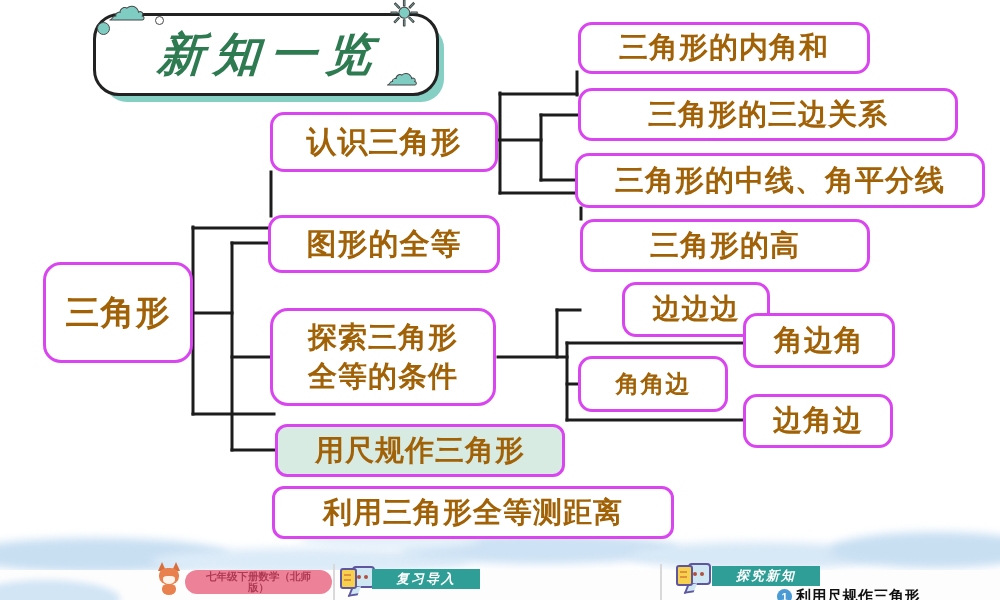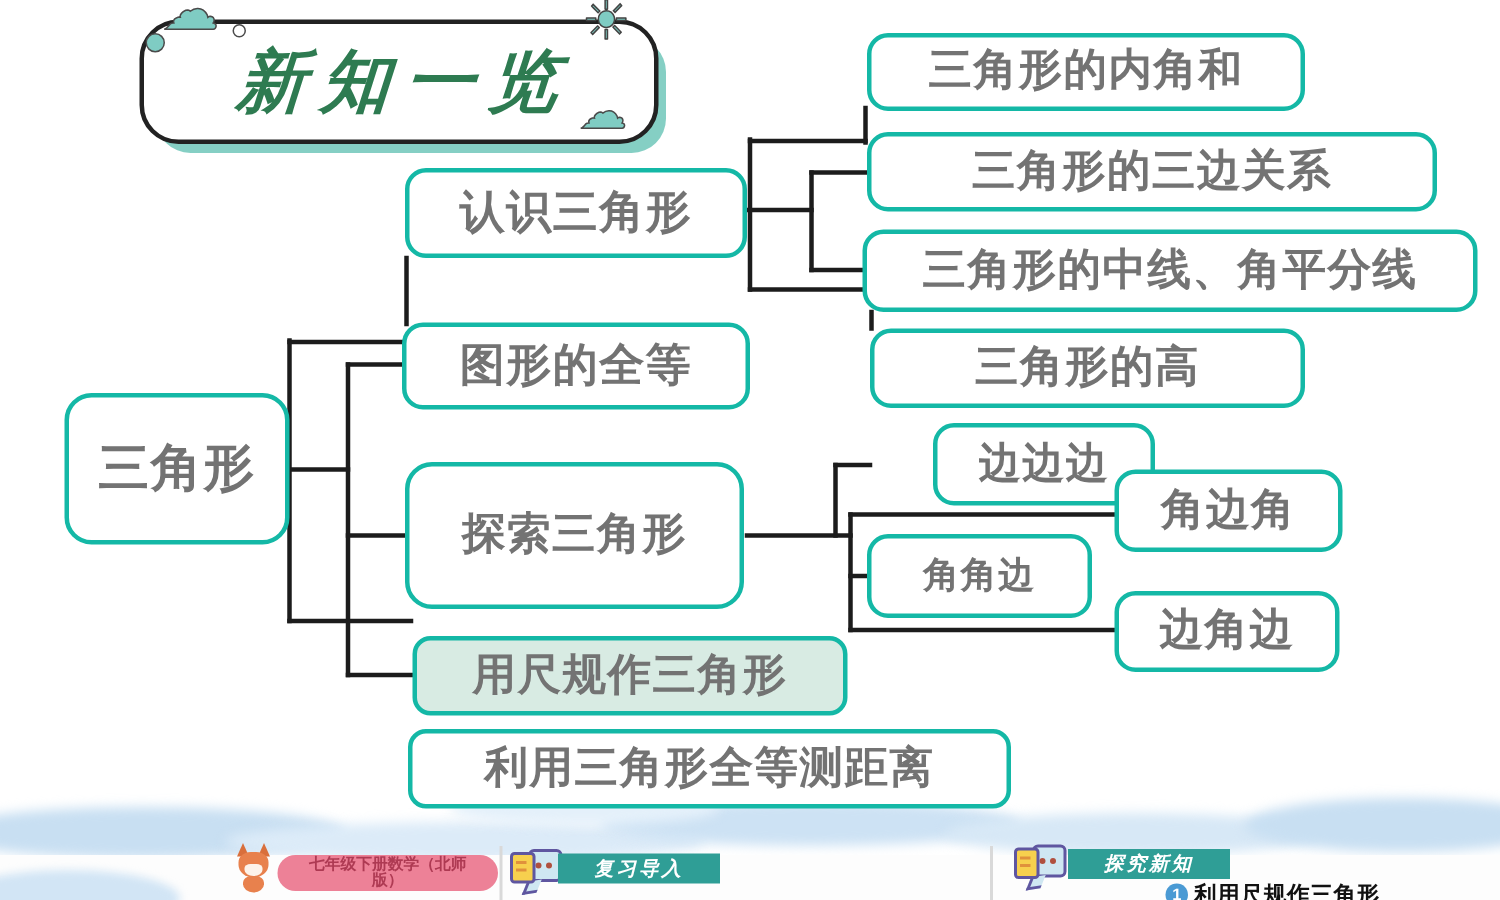--- a/index.html
+++ b/index.html
@@ -17,23 +17,23 @@
   .cb4{left:630px;top:16px;width:250px;height:28px;background:#d7e8f6;}
   .cb5{left:830px;top:6px;width:210px;height:36px;background:#c8dff2;}
   .cb6{left:300px;top:2px;width:180px;height:22px;background:#e4f0fa;}
   .corner-cloud{position:absolute;left:-30px;top:580px;width:150px;height:38px;background:#d2e5f5;border-radius:50%;filter:blur(3px);z-index:5;}
 
   
   #connectors{position:absolute;left:0;top:0;z-index:1;}
 
   
   .node{
-    position:absolute;background:#ffffff;border:3px solid #14b8a6;border-radius:14px;
+    position:absolute;background:#ffffff;border:3px solid #d946ef;border-radius:14px;
     display:flex;align-items:center;justify-content:center;text-align:right;
-    color:#737373;font-weight:600;box-sizing:border-box;z-index:2;letter-spacing:1px;
+    color:#a16207;font-weight:600;box-sizing:border-box;z-index:2;letter-spacing:1px;
     line-height:1.15;white-space:nowrap;
   }
   #node-root     {left:43px;  top:262px; width:150px; height:101px; font-size:34px; border-radius:18px;}
   #node-renshi   {left:270px; top:112px; width:228px; height:60px;  font-size:30px;}
   #node-tuxing   {left:268px; top:215px; width:232px; height:58px;  font-size:30px;}
   #node-tansuo   {left:270px; top:308px; width:226px; height:98px;  font-size:29px; flex-direction:column; line-height:1.35; border-radius:18px;}
   #node-chigui   {left:275px; top:424px; width:290px; height:53px;  font-size:29px; background:#d8ebe3; border-radius:12px;}
   #node-liyong   {left:272px; top:486px; width:402px; height:53px;  font-size:29px; border-radius:12px;}
   #node-neijiaohe{left:578px; top:22px;  width:292px; height:52px;  font-size:29px;}
   #node-sanbian  {left:578px; top:88px;  width:380px; height:53px;  font-size:29px;}
@@ -158,20 +158,21 @@
 <span class="deco deco-sun">☀</span>
 <span class="deco deco-dot1"></span>
 <span class="deco deco-dot2"></span>
 
 <div class="node" id="node-root">三角形</div>
 
 <div class="node" id="node-renshi">认识三角形</div>
 <div class="node" id="node-tuxing">图形的全等</div>
 <div class="node" id="node-tansuo">
   <span>探索三角形</span>
+  <span>全等的条件</span>
 </div>
 <div class="node" id="node-chigui">用尺规作三角形</div>
 <div class="node" id="node-liyong">利用三角形全等测距离</div>
 
 <div class="node" id="node-neijiaohe">三角形的内角和</div>
 <div class="node" id="node-sanbian">三角形的三边关系</div>
 <div class="node" id="node-zhongxian">三角形的中线、角平分线</div>
 <div class="node" id="node-gao">三角形的高</div>
 
 <div class="node" id="node-bbb">边边边</div>

